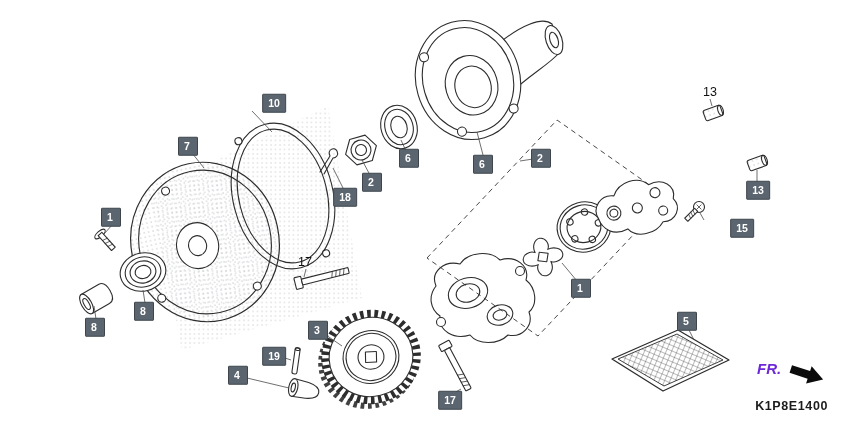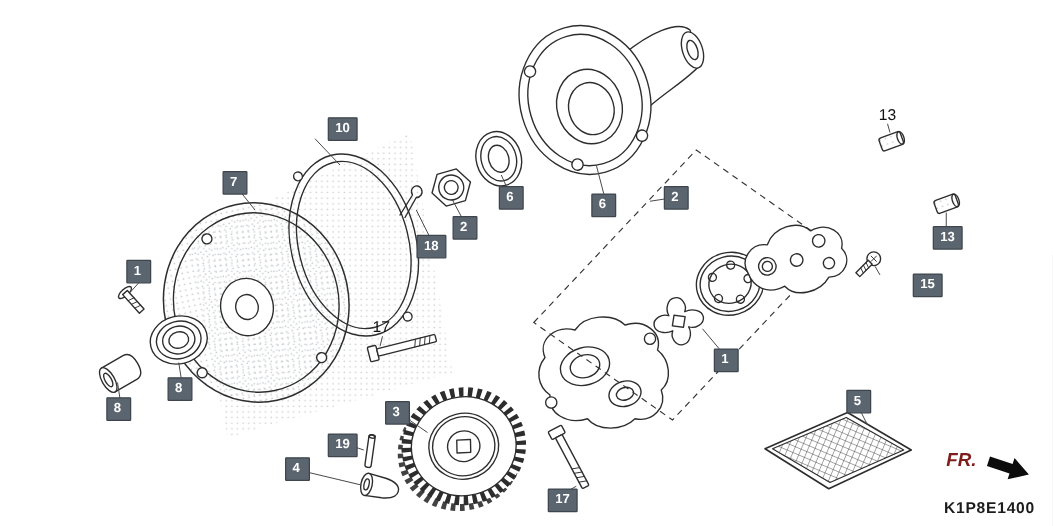--- a/index.html
+++ b/index.html
@@ -22,21 +22,21 @@
   }
   .callout.plain {
     background:transparent; border:none; color:#111;
     font-size:12.5px; font-weight:400; padding:0;
   }
   .code {
     position:absolute; right:14px; bottom:8px; color:#1c1c1c;
     font-size:12.5px; font-weight:700; letter-spacing:0.6px;margin-left:33px;
   }
   .fr {
-    position:absolute; left:757px; top:360px; color:#7f1d1d;
+    position:absolute; left:757px; top:360px; color:#6d28d9;
     font-style:italic; font-weight:800; font-size:15px;
   }
 </style>
 </head>
 <body>
 
 <div class="stage">
 
   <svg width="842" height="421" viewBox="0 0 842 421">
     <defs>

